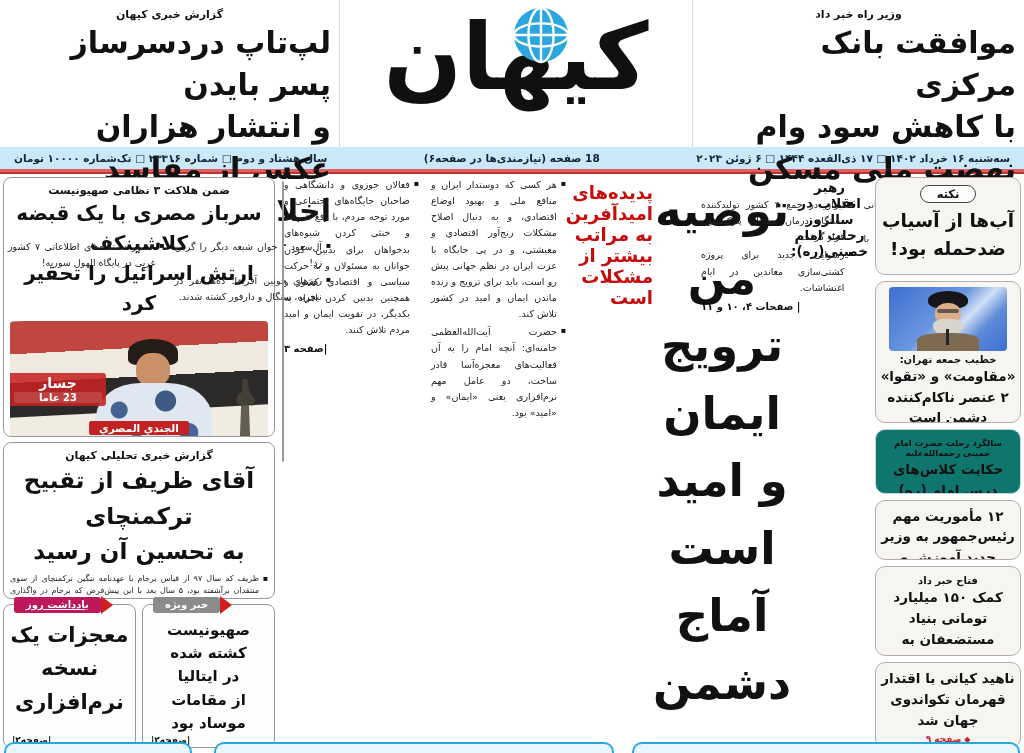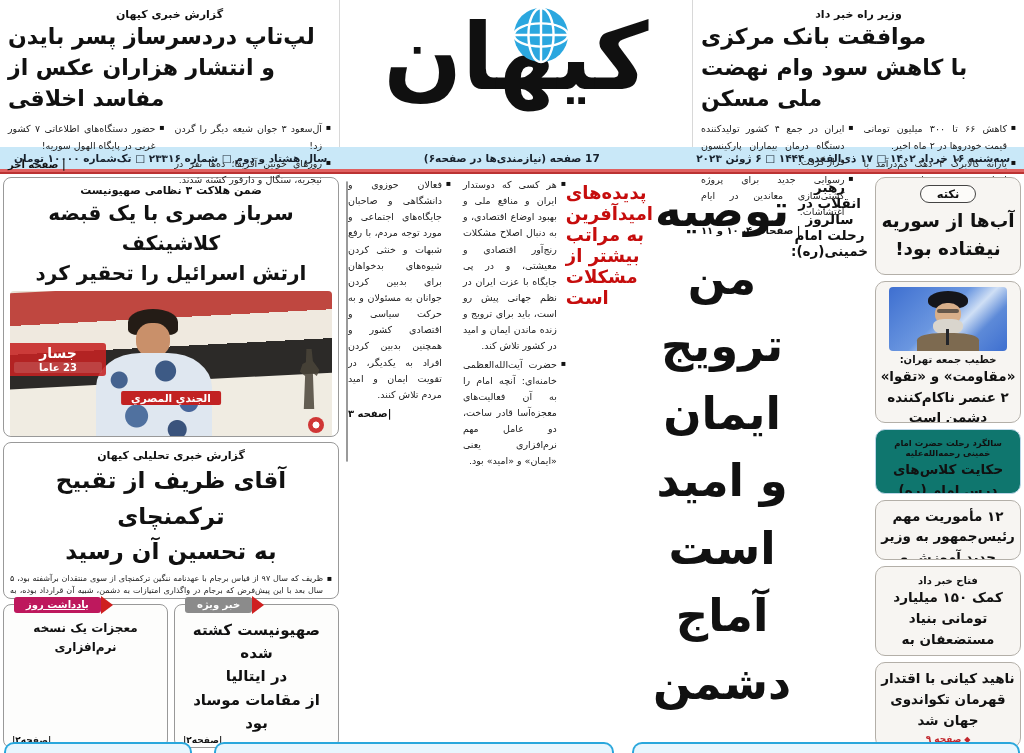--- a/index.html
+++ b/index.html
@@ -9,21 +9,21 @@
     position:relative; overflow:hidden; direction:rtl;
     font-family:"DejaVu Sans", sans-serif; color:#111;
   }
   
   .top-section { display:flex; height:147px; }
   .top-col { padding:6px 8px 0 8px; }
   .top-col.right-news { width:332px; border-left:1px solid #d8d8d8; }
   .top-col.left-news  { width:340px; border-right:1px solid #d8d8d8; }
   .masthead { width:352px; position:relative; text-align:center; }
   .kicker { font-size:11px; font-weight:bold; text-align:center; padding:2px 0 1px; }
-  .top-headline { font-size:22px; font-weight:800; text-align:left; line-height:1.4; letter-spacing:-.5px; }
+  .top-headline { font-size:30px; font-weight:800; text-align:right; line-height:1.4; letter-spacing:-.5px;margin-left:12px; }
   .top-bullets { display:flex; gap:10px; margin-top:7px; }
   .bcol { flex:1; font-size:9.5px; line-height:1.7; text-align:justify; color:#222; }
   .bullet { position:relative; padding-right:9px; margin-bottom:2px; }
   .bullet::before { content:"▪"; position:absolute; right:0; top:0; font-size:8px; color:#111; }
   .pref { font-weight:bold; font-size:10px; text-align:left; color:#111; }
   
   .logo-wrap { position:relative; height:128px; }
   .logo-text { font-size:92px; font-weight:900; line-height:1.25; letter-spacing:-4px; color:#101010;
                font-family:"DejaVu Sans", sans-serif; }
   .globe { position:absolute; top:6px; left:49%; width:58px; height:58px; }
@@ -51,21 +51,21 @@
   .cl-turban { position:absolute; top:4px; left:39px; width:40px; height:18px; background:#15151a; border-radius:50% 50% 40% 40%; }
   .cl-face { position:absolute; top:16px; left:46px; width:26px; height:22px; background:#d8af8a; border-radius:45%; }
   .cl-glass { position:absolute; top:22px; left:48px; width:22px; height:4px; background:rgba(40,40,40,.65); border-radius:2px; }
   .cl-beard { position:absolute; top:32px; left:44px; width:30px; height:16px; background:#d9d5cd; border-radius:40% 40% 55% 55%; }
   .cl-robe { position:absolute; bottom:0; left:28px; width:62px; height:18px; background:#7d6a50; border-radius:40% 40% 0 0; }
   .cl-mic { position:absolute; bottom:6px; left:57px; width:3px; height:16px; background:#23252a; }
   
   .center-col { flex:1; display:flex; min-width:0; padding:0 3px; }
   .lead-kicker { font-size:13.5px; font-weight:bold; text-align:center; margin-top:2px; }
   .lead-h { font-size:45px; font-weight:900; text-align:center; line-height:1.5; letter-spacing:-2px; }
-  .lead-sub { color:#c60d0d; font-size:18px; font-weight:800; text-align:left; margin:5px 0 4px; }
+  .lead-sub { color:#c60d0d; font-size:18px; font-weight:800; text-align:right; margin:5px 0 4px; }
   .lead-bullets { display:flex; gap:12px; font-size:9.5px; line-height:1.65; }
   .lead-bullets .bcol { font-size:9.5px; }
   
   .bigphoto { margin-top:4px; height:281px; border:1px solid #9a9a9a; border-radius:3px; position:relative;
               overflow:hidden; background:#d3e5f3; }
   .bp-arches { position:absolute; inset:0 0 auto 0; height:104px;
       background:
         repeating-linear-gradient(90deg, rgba(255,255,255,.55) 0 14px, rgba(160,195,224,.5) 14px 18px, rgba(210,230,245,.6) 18px 66px, rgba(120,160,200,.45) 66px 72px);
   }
   .bp-glow { position:absolute; top:0; width:70px; height:85px; border-radius:50% 50% 0 0;
@@ -94,21 +94,21 @@
         repeating-linear-gradient(90deg, rgba(255,255,255,.12) 0 1px, rgba(0,0,0,0) 1px 6px);
       transform:skewY(-4deg); transform-origin:bottom right; border-top:6px solid #2e3340; }
   .bp-chair { position:absolute; right:18%; bottom:64px; width:30px; height:34px; background:#7a4a22;
               border-radius:4px 10px 2px 2px; box-shadow:-4px 6px 0 rgba(20,20,30,.35); }
   .bp-speaker1, .bp-speaker2 { position:absolute; background:#14151a; border-radius:3px; }
   .bp-speaker1 { right:36%; bottom:26px; width:46px; height:30px; transform:rotate(-8deg); }
   .bp-speaker2 { right:30%; bottom:58px; width:30px; height:18px; transform:rotate(-8deg); }
   .bp-whitewall { position:absolute; right:0; bottom:0; width:10%; height:110px; background:#d7e0ea;
               clip-path:polygon(100% 0, 100% 100%, 20% 100%); }
   
-  .left-col { width:336px; display:flex; flex-direction:column; gap:5px; }
+  .left-col { width:272px; display:flex; flex-direction:column; gap:5px; }
   .abox { border:1px solid #999; border-radius:8px; padding:4px 6px; overflow:hidden; background:#fff; }
   .a-headline { font-size:20px; font-weight:800; text-align:center; line-height:1.5; letter-spacing:-.5px; }
   .a-headline.big { font-size:23px; line-height:1.55; }
   .abody { font-size:9px; line-height:1.65; text-align:justify; color:#222; margin-top:3px; }
   
   .egphoto { height:148px; border-radius:4px; position:relative; overflow:hidden; margin-top:3px;
              background:linear-gradient(180deg,#e8e2d6 0 18%, #f0ece2 18% 100%); }
   .eg-flag { position:absolute; top:-6px; left:-8px; right:-8px; height:96px; transform:rotate(-3deg);
              background:linear-gradient(180deg,#bf4740 0 34%, #efe9df 34% 64%, #2c2a28 64% 100%); }
   .eg-hair { position:absolute; top:18px; left:118px; width:50px; height:26px; background:#241c16; border-radius:50% 50% 20% 20%; }
@@ -133,21 +133,21 @@
              background:radial-gradient(circle at 50% 50%, #fff 0 30%, #c22 32% 100%); opacity:.9; }
   
   .smallrow { display:flex; gap:6px; flex:1; }
   .smbox { flex:1; border:1px solid #999; border-radius:8px; position:relative; padding:14px 6px 12px; text-align:center; background:#fdfdfc; }
   .badge { position:absolute; top:-9px; left:10px; display:flex; align-items:center; height:18px; }
   .badge .tri { width:0; height:0; border-top:9px solid transparent; border-bottom:9px solid transparent; border-left:12px solid #cf1f1f; order:1; }
   .badge .pl { color:#fff; font-size:10px; font-weight:bold; padding:2px 12px 3px; border-radius:3px; order:2; white-space:nowrap; }
   .badge.grey .pl { background:#8b8b8b; }
   .badge.navy .pl { background:#be185d;text-decoration:underline; }
   .sm-h { font-size:15px; font-weight:800; line-height:1.55; }
-  .sm-h.big { font-size:12px; line-height:1.6; }
+  .sm-h.big { font-size:21px; line-height:1.6; }
   .sm-ref { position:absolute; bottom:2px; left:8px; font-size:9px; font-weight:bold; }
   
   .bbar { position:absolute; bottom:0; height:11px; border:2px solid #29a7dc; border-bottom:none;
           border-radius:10px 10px 0 0; background:#e8f6fd; }
   .bbar.b1 { left:4px; width:188px; }
   .bbar.b2 { left:214px; width:400px; }
   .bbar.b3 { left:632px; width:388px; }
 </style>
 </head>
 <body>
@@ -202,32 +202,32 @@
         <div class="bcol">
           <div class="bullet">حضور دستگاه‌های اطلاعاتی ۷ کشور غربی در پایگاه الهول سوریه!</div>
           <div class="pref">| صفحه آخر</div>
         </div>
       </div>
     </div>
   </div>
 
   <div class="dateline">
     <span>سه‌شنبه ۱۶ خرداد ۱۴۰۲ □ ۱۷ ذی‌القعده ۱۴۴۴ □ ۶ ژوئن ۲۰۲۳</span>
-    <span>17 صفحه (نیازمندی‌ها در صفحه۶)</span>
+    <span>18 صفحه (نیازمندی‌ها در صفحه۶)</span>
     <span>سال هشتاد و دوم □ شماره ۲۳۳۱۶ □ تک‌شماره ۱۰۰۰۰ تومان</span>
   </div>
   <div class="red-rule"></div>
 
   <div class="main">
 
     <div class="sidebar">
 
       <div class="sbox" style="height:100px">
         <div class="note-tag">نکته</div>
-        <div class="note-headline">آب‌ها از سوریه نیفتاده بود!</div>
+        <div class="note-headline">آب‌ها از آسیاب ضدحمله بود!</div>
         
       </div>
 
       <div class="sbox" style="height:146px">
         <div class="cleric">
           <div class="cl-turban"></div>
           <div class="cl-face"></div>
           <div class="cl-glass"></div>
           <div class="cl-beard"></div>
           <div class="cl-robe"></div>

